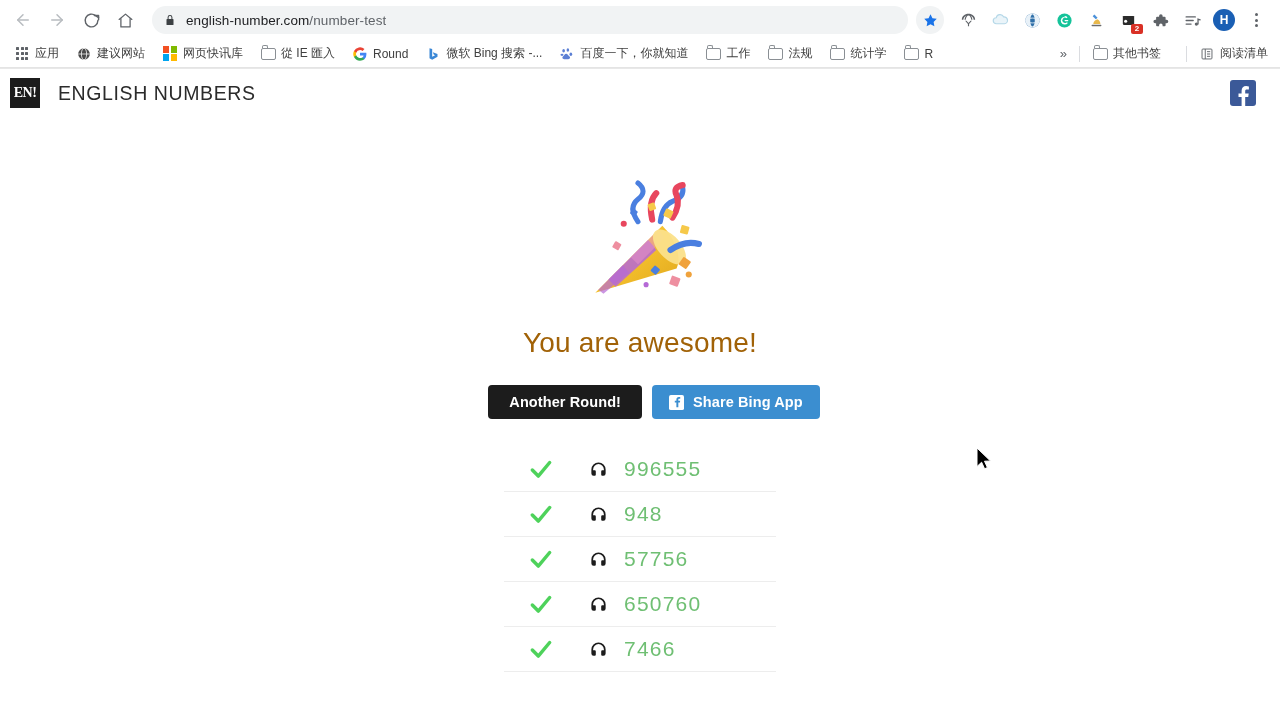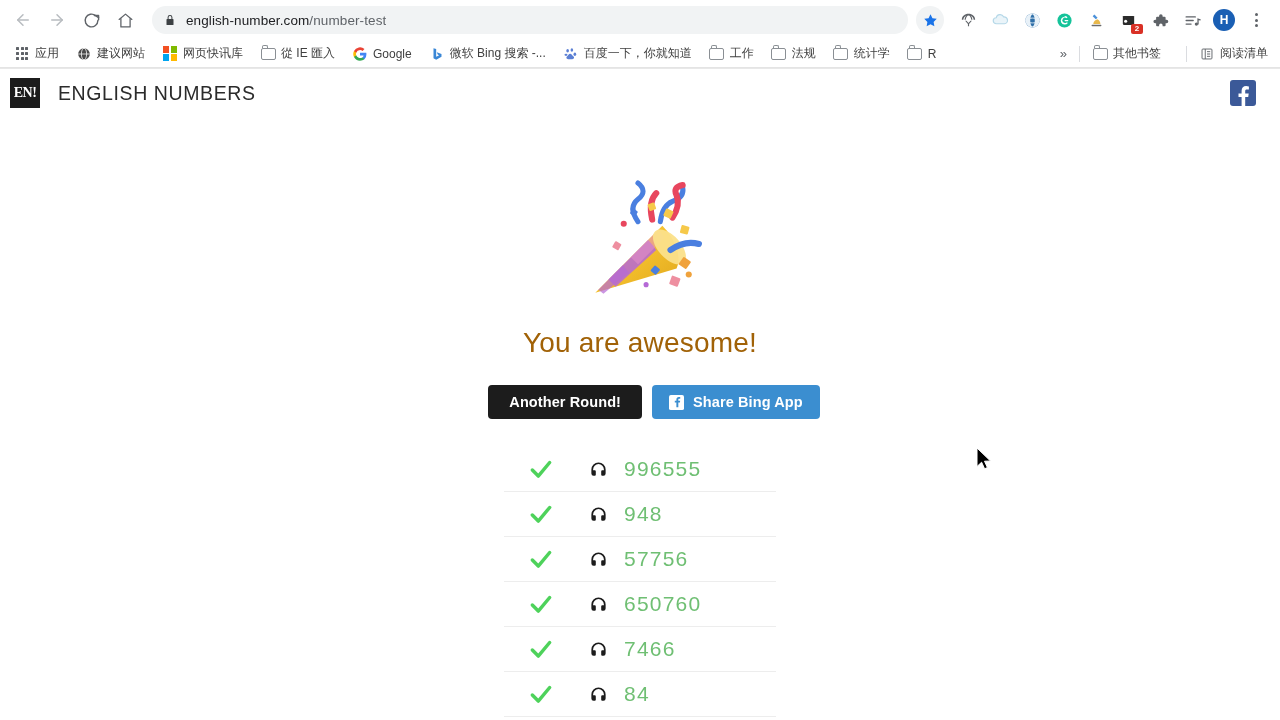--- a/index.html
+++ b/index.html
@@ -544,21 +544,21 @@
 
     <div class="bm">
       <span class="bm-ico">
         <svg width="14" height="14" viewBox="0 0 24 24">
             <path fill="#4285F4" d="M23 12.3c0-.8-.1-1.6-.2-2.3H12v4.5h6.2a5.3 5.3 0 0 1-2.3 3.5v2.9h3.7A11 11 0 0 0 23 12.3z"></path>
             <path fill="#34A853" d="M12 23.5c3.1 0 5.7-1 7.6-2.8l-3.7-2.9a7 7 0 0 1-10.4-3.6H1.7v3A11.5 11.5 0 0 0 12 23.5z"></path>
             <path fill="#FBBC05" d="M5.5 14.2a6.9 6.9 0 0 1 0-4.4v-3H1.7a11.5 11.5 0 0 0 0 10.4z"></path>
             <path fill="#EA4335" d="M12 5.1c1.7 0 3.2.6 4.4 1.7l3.3-3.3A11.5 11.5 0 0 0 1.7 6.8l3.8 3a6.9 6.9 0 0 1 6.5-4.7z"></path>
           </svg>
       </span>
-      <span class="bm-label">Google</span>
+      <span class="bm-label">Round</span>
     </div>
 
     <div class="bm">
       <span class="bm-ico">
         <svg width="14" height="14" viewBox="0 0 24 24">
             <path fill="#3a87d6" d="M6 2l4.6 1.6v13.3l5-2.9-2.4-1.1-1.5-3.8 8 2.8v4.6L10.6 22 6 19.4z"></path>
           </svg>
       </span>
       <span class="bm-label">微软 Bing 搜索 -...</span>
     </div>
@@ -766,33 +766,20 @@
             </svg>
         </span>
         <span class="res-audio">
           <svg width="19" height="19" viewBox="0 0 24 24" fill="currentColor">
               <path d="M12 3a9 9 0 0 0-9 9v5.2A2.8 2.8 0 0 0 5.8 20h1.4a1.4 1.4 0 0 0 1.4-1.4v-4.2A1.4 1.4 0 0 0 7.2 13H5.2v-1a6.8 6.8 0 0 1 13.6 0v1h-2a1.4 1.4 0 0 0-1.4 1.4v4.2A1.4 1.4 0 0 0 16.8 20h1.4A2.8 2.8 0 0 0 21 17.2V12a9 9 0 0 0-9-9z"></path>
             </svg>
         </span>
         <span class="res-num">7466</span>
       </div>
 
-      <div class="result-row">
-        <span class="res-check">
-          <svg width="26" height="26" viewBox="0 0 24 24" fill="none" stroke="#4ed25b" stroke-width="3.2" stroke-linecap="round" stroke-linejoin="round">
-              <polyline points="4 13 9.5 18.5 20 6"></polyline>
-            </svg>
-        </span>
-        <span class="res-audio">
-          <svg width="19" height="19" viewBox="0 0 24 24" fill="currentColor">
-              <path d="M12 3a9 9 0 0 0-9 9v5.2A2.8 2.8 0 0 0 5.8 20h1.4a1.4 1.4 0 0 0 1.4-1.4v-4.2A1.4 1.4 0 0 0 7.2 13H5.2v-1a6.8 6.8 0 0 1 13.6 0v1h-2a1.4 1.4 0 0 0-1.4 1.4v4.2A1.4 1.4 0 0 0 16.8 20h1.4A2.8 2.8 0 0 0 21 17.2V12a9 9 0 0 0-9-9z"></path>
-            </svg>
-        </span>
-        <span class="res-num">84</span>
-      </div>
 
     </div>
   </div>
 
   <svg class="mouse-cursor" width="18" height="26" viewBox="0 0 18 26">
     <path d="M1 1 L1 19.5 L5.6 15.2 L8.6 21.8 L11.4 20.5 L8.5 14.2 L14.5 14z" fill="#000000" stroke="#ffffff" stroke-width="1"></path>
   </svg>
 
 </div>
 

